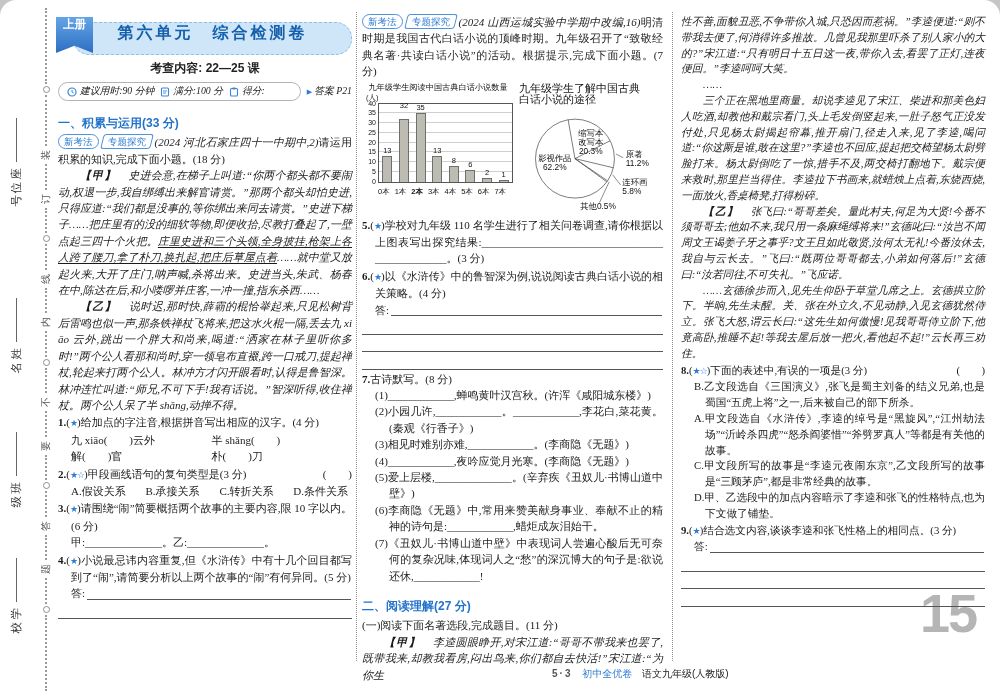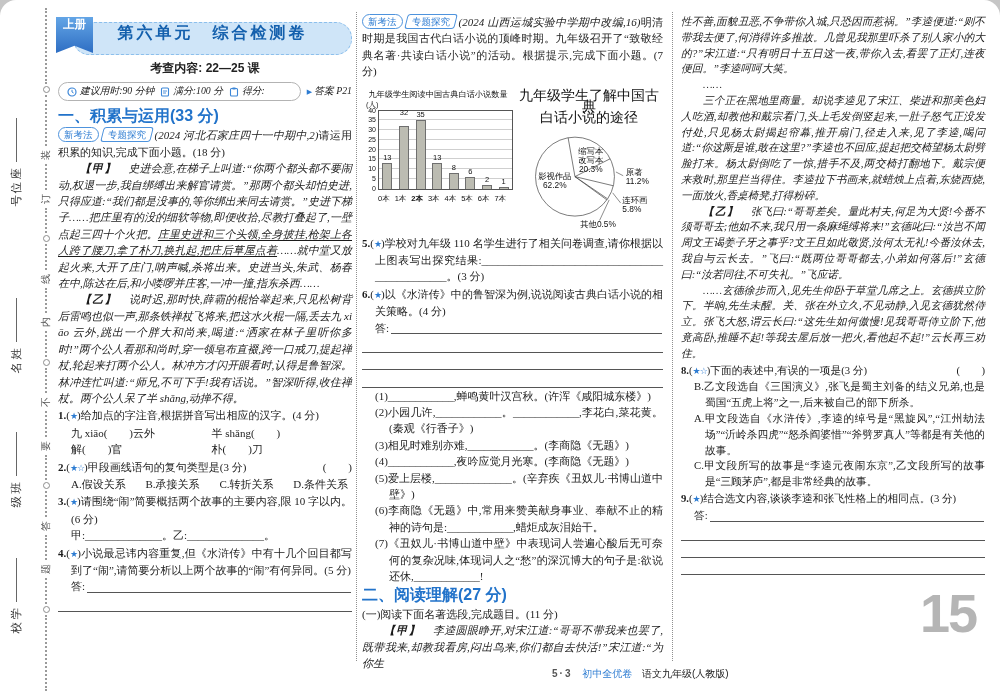--- a/index.html
+++ b/index.html
@@ -41,21 +41,21 @@
   .pill{flex:1;display:flex;align-items:center;justify-content:space-between;
         border:1px solid #b3b3b3;border-radius:11px;padding:2px 8px}
   .ig{display:inline-flex;align-items:center;gap:3px}
   .scoreblank{display:inline-block;width:24px}
   .ansref{margin-left:6px;display:inline-flex;align-items:center;white-space:nowrap}
   .tri{color:#2d7cd2;font-size:7px;margin-right:2px;font-style:normal}
   .icon{flex:0 0 auto}
 
   
   .heading{font-family:"Liberation Sans",sans-serif;font-weight:bold;color:#2273ca;
-           font-size:16px;margin:2px 0 3px;text-indent:0}
+           font-size:12px;margin:14px 0 3px;text-indent:0}
   .tagsblk{}
   .tagpill{display:inline-block;border:1px solid #4e93dd;color:#2d7cd2;border-radius:8px;
            padding:0 5px;font:9.5px "Liberation Sans",sans-serif;line-height:13px;margin-right:3px;
            vertical-align:1px;white-space:nowrap}
   .tagpill.skew{border-radius:3px;transform:skewX(-14deg)}
   .tagpill.skew i{display:inline-block;transform:skewX(14deg);font-style:normal}
   .src{font-style:italic}
   .para{text-indent:22px;font-style:italic}
   .para .plabel{font-weight:bold;letter-spacing:1px}
   .para.noindent{text-indent:0}
@@ -70,36 +70,36 @@
   .row2{display:flex;padding-left:13px}
   .row2 span{width:50%}
   .linetext{padding-left:13px}
   .dots{padding-left:22px;font-style:italic}
   .plain{}
   .ansrow{display:flex;padding-left:13px}
   .ansrow .fill{flex:1;border-bottom:1px solid #555;margin:0 1px 2px 2px}
   .blankline{height:16.2px;border-bottom:1px solid #555}
 
   
-  .charts{display:flex;gap:5px;align-items:flex-start;margin:10px 0 4px;font-style:normal;
+  .charts{display:flex;gap:5px;align-items:flex-start;margin:3px 0 4px;font-style:normal;
           font-family:"Liberation Sans",sans-serif}
   .barchart{width:152px;flex:0 0 auto}
   .bc-title{font-size:8.2px;text-align:center;white-space:nowrap;color:#111;line-height:10px}
   .bc-wrap{position:relative;margin:10px 0 0 16px;width:133px}
   .bc-unit{position:absolute;top:-9px;left:-12px;font-size:7.5px;line-height:8px}
   .bc-plot{position:relative;width:133px;height:78px;border:1px solid #555;background:#fff;box-sizing:content-box}
   .grid{position:absolute;left:0;right:0;height:0;border-top:1px solid #cfcfcf}
   .ytick{position:absolute;left:-15px;width:13px;text-align:right;font-size:7px;color:#111;line-height:8px}
   .bar{position:absolute;bottom:0;width:10px;background:#bcbcb2;border:1px solid #6f6f6f;
        border-bottom:none;box-sizing:border-box}
   .bval{position:absolute;font-size:7.5px;transform:translateX(-50%);line-height:8px;color:#111}
   .bc-x{display:flex;margin-left:16px;width:133px;font-size:7.5px;color:#111;margin-top:1px}
   .bc-x span{text-align:left}
   .piechart{width:140px;flex:0 0 auto}
-  .pc-title{font-size:14px;line-height:11px;text-align:center;white-space:pre-line;color:#111;margin-bottom:1px}
+  .pc-title{font-size:11px;line-height:11px;text-align:left;white-space:pre-line;color:#111;margin-bottom:1px}
   .piechart svg{display:block;margin:0 auto}
 
   
   .footer{position:absolute;top:667px;left:552px;font-family:"Liberation Sans",sans-serif;
           font-size:10px;color:#444;z-index:3;white-space:nowrap}
   .f1{font-weight:bold;color:#555;letter-spacing:2px}
   .f2{color:#2d7cd2;margin:0 7px}
   .f3{color:#222}
   .pagenum{position:absolute;left:920px;top:582px;font:600 54px "Liberation Sans",sans-serif;
            color:#b5b5b5;z-index:2;letter-spacing:-2px}
@@ -317,20 +317,21 @@
         </div>
         <div class="q"><span class="qnum">5.</span>(<span class="star">★</span>)<span>学校对九年级 110 名学生进行了相关问卷调查,请你根据以上图表写出探究结果:______________________________________________。(3 分)</span></div>
         <div class="q"><span class="qnum">6.</span>(<span class="star">★</span>)<span>以《水浒传》中的鲁智深为例,说说阅读古典白话小说的相关策略。(4 分)</span></div>
         <div class="ansrow">
           <span>答:</span>
           <span class="fill"></span>
         </div>
         <div class="blankline"></div>
         <div class="blankline"></div>
         <div class="blankline"></div>
+        <div class="q"><span class="qnum">7.</span><span>古诗默写。(8 分)</span></div>
         <div class="sub"><span>(1)</span><span>____________,蝉鸣黄叶汉宫秋。(许浑《咸阳城东楼》)</span></div>
         <div class="sub"><span>(2)</span><span>小园几许,____________。____________,李花白,菜花黄。(秦观《行香子》)</span></div>
         <div class="sub"><span>(3)</span><span>相见时难别亦难,____________。(李商隐《无题》)</span></div>
         <div class="sub"><span>(4)</span><span>____________,夜吟应觉月光寒。(李商隐《无题》)</span></div>
         <div class="sub"><span>(5)</span><span>爱上层楼,______________。(辛弃疾《丑奴儿·书博山道中壁》)</span></div>
         <div class="sub"><span>(6)</span><span>李商隐《无题》中,常用来赞美献身事业、奉献不止的精神的诗句是:____________,蜡炬成灰泪始干。</span></div>
         <div class="sub"><span>(7)</span><span>《丑奴儿·书博山道中壁》中表现词人尝遍心酸后无可奈何的复杂况味,体现词人之“愁”的深沉博大的句子是:欲说还休,____________!</span></div>
         <div class="heading">二、阅读理解(27 分)</div>
         <div class="plain">(一)阅读下面名著选段,完成题目。(11 分)</div>
         <div class="para"><span class="plabel">【甲】　</span><span>李逵圆眼睁开,对宋江道:“哥哥不带我来也罢了,既带我来,却教我看房,闷出鸟来,你们都自去快活!”宋江道:“为你生</span></div>
@@ -341,20 +342,21 @@
     <div class="blocks" id="blocks-col3">
         <div class="para noindent"><span>性不善,面貌丑恶,不争带你入城,只恐因而惹祸。”李逵便道:“则不带我去便了,何消得许多推故。几曾见我那里吓杀了别人家小的大的?”宋江道:“只有明日十五日这一夜,带你入去,看罢了正灯,连夜便回。”李逵呵呵大笑。</span></div>
         <div class="dots">……</div>
         <div class="para"><span>三个正在黑地里商量。却说李逵见了宋江、柴进和那美色妇人吃酒,却教他和戴宗看门,头上毛发倒竖起来,一肚子怒气正没发付处,只见杨太尉揭起帘幕,推开扇门,径走入来,见了李逵,喝问道:“你这厮是谁,敢在这里?”李逵也不回应,提起把交椅望杨太尉劈脸打来。杨太尉倒吃了一惊,措手不及,两交椅打翻地下。戴宗便来救时,那里拦当得住。李逵拉下书画来,就蜡烛上点着,东烧西烧,一面放火,香桌椅凳,打得粉碎。</span></div>
         <div class="para"><span class="plabel">【乙】　</span><span>张飞曰:“哥哥差矣。量此村夫,何足为大贤!今番不须哥哥去;他如不来,我只用一条麻绳缚将来!”玄德叱曰:“汝岂不闻周文王谒姜子牙之事乎?文王且如此敬贤,汝何太无礼!今番汝休去,我自与云长去。”飞曰:“既两位哥哥都去,小弟如何落后!”玄德曰:“汝若同往,不可失礼。”飞应诺。</span></div>
         <div class="para"><span>……玄德徐步而入,见先生仰卧于草堂几席之上。玄德拱立阶下。半晌,先生未醒。关、张在外立久,不见动静,入见玄德犹然侍立。张飞大怒,谓云长曰:“这先生如何傲慢!见我哥哥侍立阶下,他竟高卧,推睡不起!等我去屋后放一把火,看他起不起!”云长再三劝住。</span></div>
         <div class="q"><span class="qnum">8.</span>(<span class="star">★☆</span>)<span class="tail">(　　)</span><span>下面的表述中,有误的一项是(3 分)</span></div>
         <div class="optb">B.乙文段选自《三国演义》,张飞是蜀主刘备的结义兄弟,也是蜀国“五虎上将”之一,后来被自己的部下所杀。</div>
         <div class="optb">A.甲文段选自《水浒传》,李逵的绰号是“黑旋风”,“江州劫法场”“沂岭杀四虎”“怒杀阎婆惜”“斧劈罗真人”等都是有关他的故事。</div>
         <div class="optb">C.甲文段所写的故事是“李逵元夜闹东京”,乙文段所写的故事是“三顾茅庐”,都是非常经典的故事。</div>
+        <div class="optb">D.甲、乙选段中的加点内容暗示了李逵和张飞的性格特点,也为下文做了铺垫。</div>
         <div class="q"><span class="qnum">9.</span>(<span class="star">★</span>)<span>结合选文内容,谈谈李逵和张飞性格上的相同点。(3 分)</span></div>
         <div class="ansrow">
           <span>答:</span>
           <span class="fill"></span>
         </div>
         <div class="blankline"></div>
         <div class="blankline"></div>
         <div class="blankline"></div>
       </div>
   </div>

